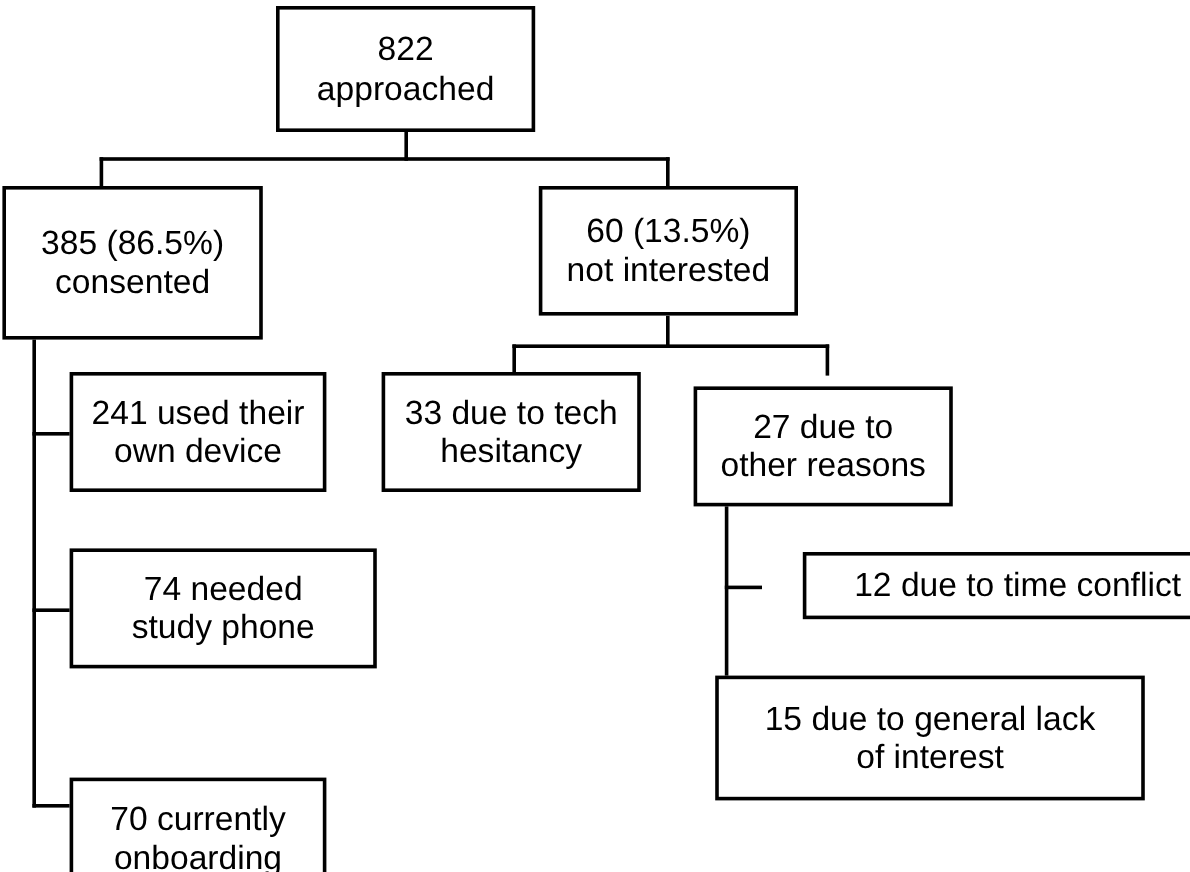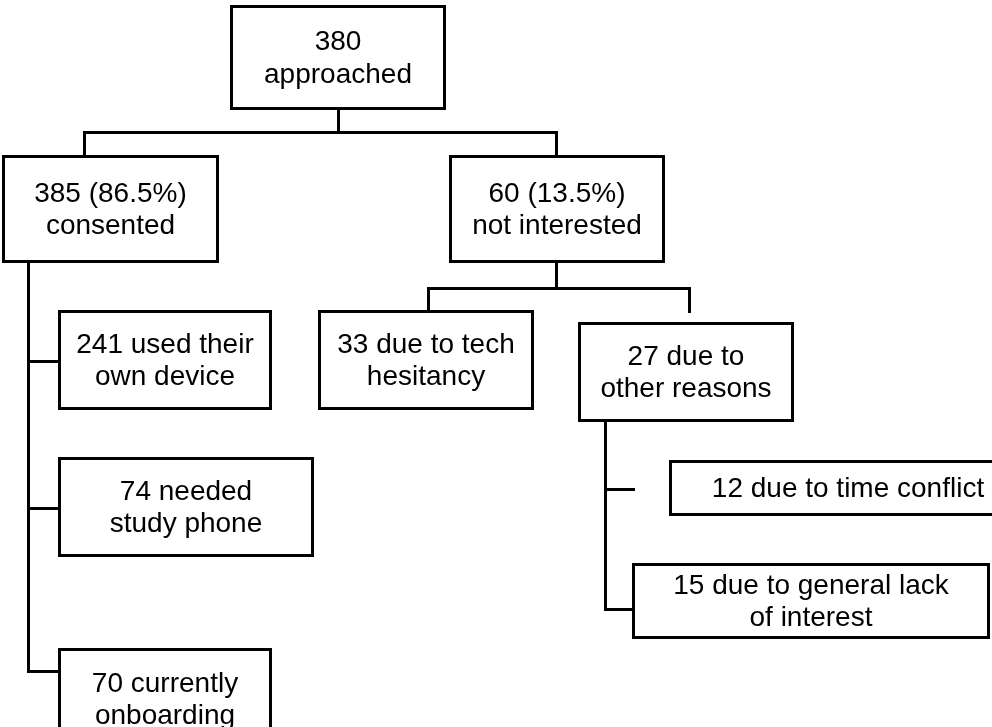--- a/index.html
+++ b/index.html
@@ -59,24 +59,24 @@
       <div class="conn v" style="left: 555px; top: 263px; height: 27px; background: rgb(0, 0, 0);"></div>
       <div class="conn h" style="left: 427px; top: 287px; width: 264px; background: rgb(0, 0, 0);"></div>
       <div class="conn v" style="left: 427px; top: 287px; height: 26px; background: rgb(0, 0, 0);"></div>
       <div class="conn v" style="left: 688px; top: 287px; height: 26px; background: rgb(0, 0, 0);"></div>
       <div class="conn v" style="left: 604px; top: 410px; height: 201px; background: rgb(0, 0, 0);"></div>
       <div class="conn h" style="left: 604px; top: 488px; width: 31px; background: rgb(0, 0, 0);"></div>
       <div class="conn h" style="left: 604px; top: 608px; width: 31px; background: rgb(0, 0, 0);"></div>
     </div>
   <div id="node-layer">
       <div class="node" style="left: 230px; top: 5px; width: 216px; height: 105px; border-color: rgb(0, 0, 0);">
-        <span class="label">380
+        <span class="label">822
 approached</span>
       </div>
-      <div class="node" style="left: 2px; top: 155px; width: 217px; height: 108px; border-color: rgb(0, 0, 0);">
+      <div class="node" style="left: 2px; top: 155px; width: 217px; height: 128px; border-color: rgb(0, 0, 0);">
         <span class="label">385 (86.5%)
 consented</span>
       </div>
       <div class="node" style="left: 449px; top: 155px; width: 216px; height: 108px; border-color: rgb(0, 0, 0);">
         <span class="label">60 (13.5%)
 not interested</span>
       </div>
       <div class="node" style="left: 58px; top: 310px; width: 214px; height: 100px; border-color: rgb(0, 0, 0);">
         <span class="label">241 used their
 own device</span>
@@ -89,21 +89,21 @@
         <span class="label">27 due to
 other reasons</span>
       </div>
       <div class="node" style="left: 58px; top: 457px; width: 256px; height: 100px; border-color: rgb(0, 0, 0);">
         <span class="label">74 needed
 study phone</span>
       </div>
       <div class="node" style="left: 632px; top: 460px; width: 358px; height: 56px; border-color: rgb(0, 0, 0); margin-left: 37px;">
         <span class="label">12 due to time conflict</span>
       </div>
-      <div class="node" style="left: 632px; top: 563px; width: 358px; height: 76px; border-color: rgb(0, 0, 0);">
+      <div class="node" style="left: 596px; top: 563px; width: 358px; height: 104px; border-color: rgb(0, 0, 0);">
         <span class="label">15 due to general lack
 of interest</span>
       </div>
       <div class="node" style="left: 58px; top: 648px; width: 214px; height: 102px; border-color: rgb(0, 0, 0); justify-content: center;">
         <span class="label">70 currently
 onboarding</span>
       </div>
     </div>
 </div>
 

